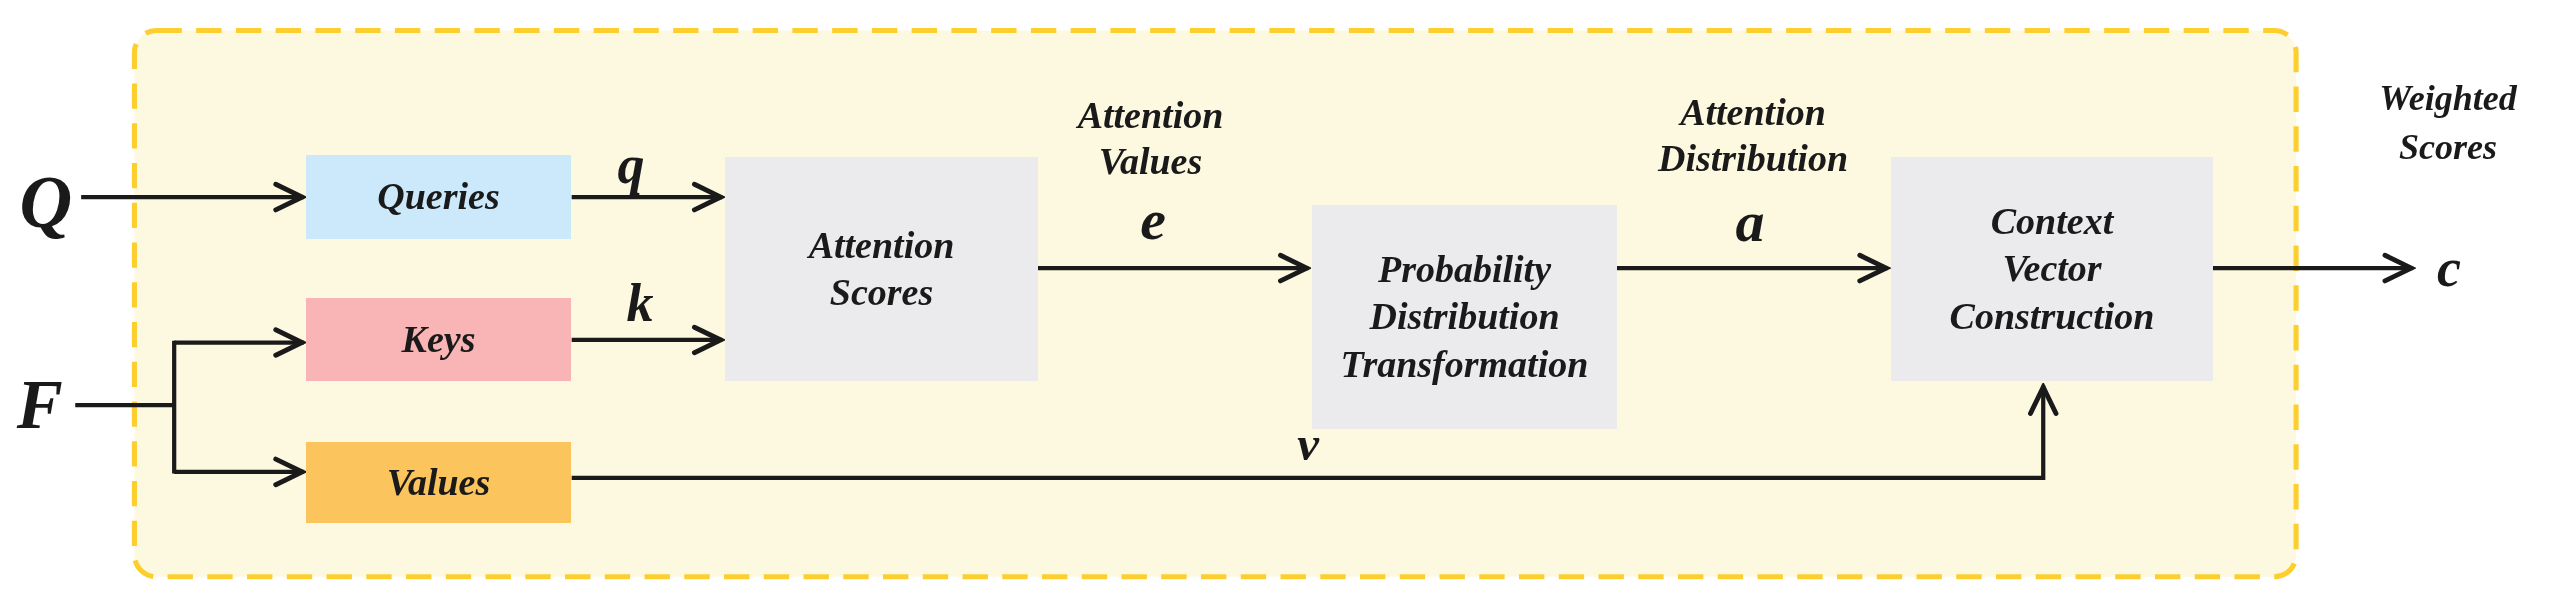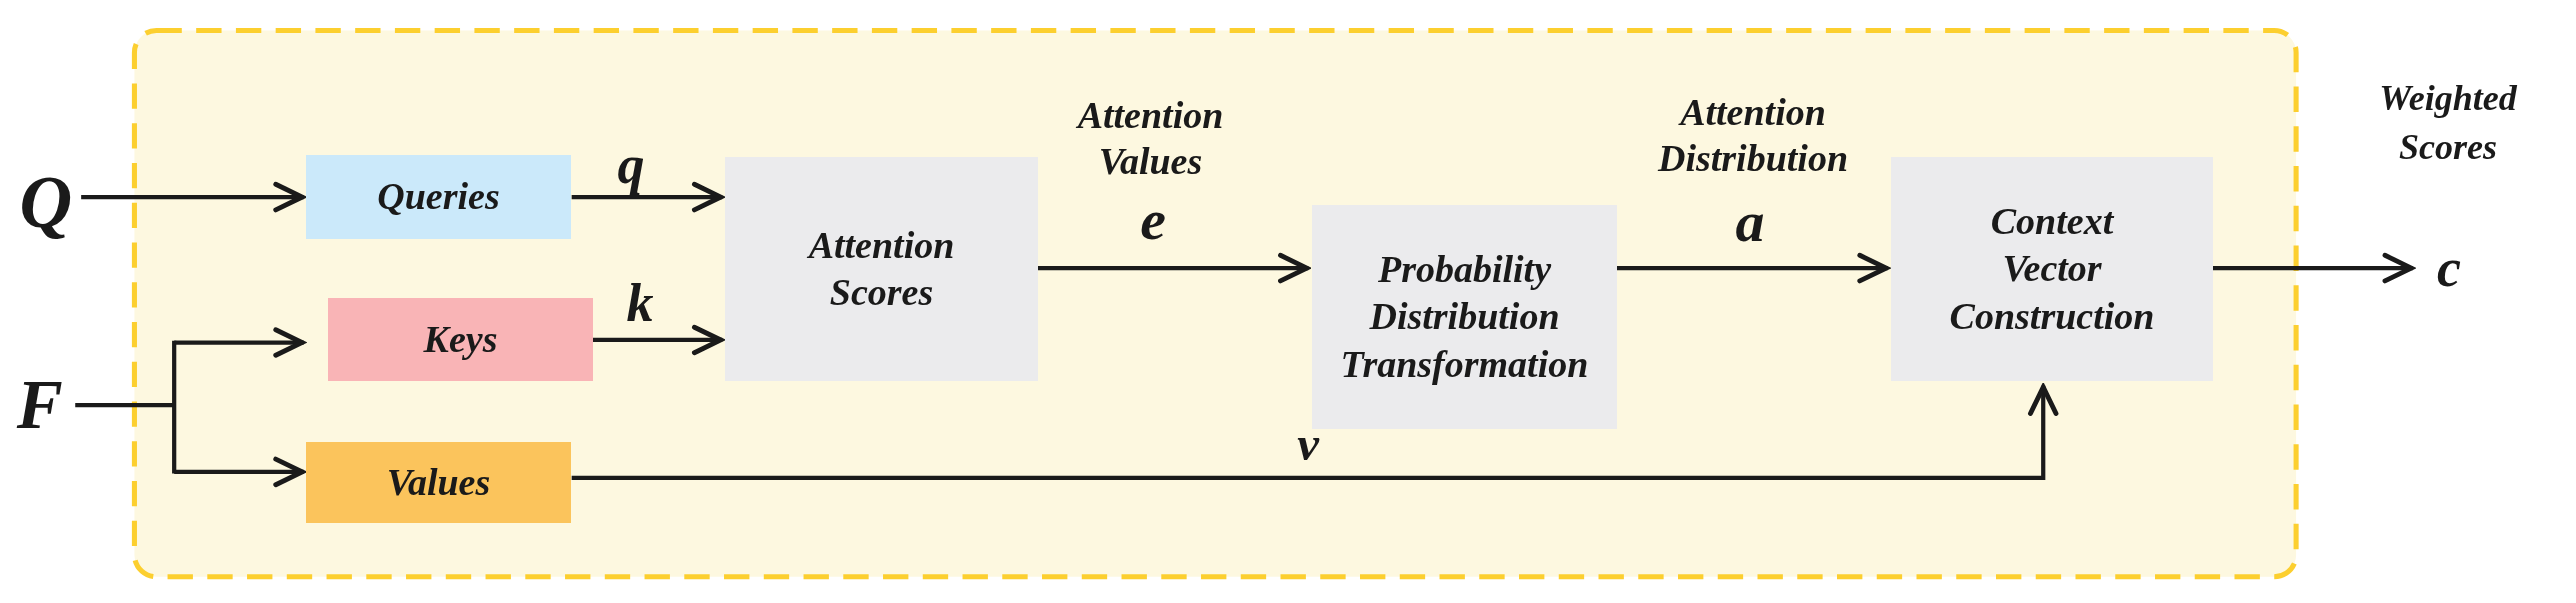--- a/index.html
+++ b/index.html
@@ -54,21 +54,21 @@
       <path d="M2615,317 H2852" marker-end="url(#vhead)"></path>
     </g>
   </svg>
 
   <div class="letter" style="left:6.8px; top:162px; width:78px; height:81px; font-size:73px;">Q</div>
   <div class="letter" style="left:6.8px; top:366px; width:66px; height:78px; font-size:69px;">F</div>
 
   <div class="node" style="left: 306px; top: 155px; width: 265px; height: 84px; background-color: rgb(203, 233, 250);">
     <span>Queries</span>
   </div>
-  <div class="node" style="left: 306px; top: 298px; width: 265px; height: 83px; background-color: rgb(249, 180, 182); margin-left: 22px;">
+  <div class="node" style="left: 306px; top: 298px; width: 265px; height: 83px; background-color: rgb(249, 180, 182);">
     <span>Keys</span>
   </div>
   <div class="node" style="left: 306px; top: 442px; width: 265px; height: 81px; background-color: rgb(251, 196, 92); text-align: right;">
     <span>Values</span>
   </div>
 
   <div class="node" style="left: 725px; top: 157px; width: 313px; height: 224px; background-color: rgb(235, 235, 237);">
     <span>Attention</span>
     <span>Scores</span>
   </div>

